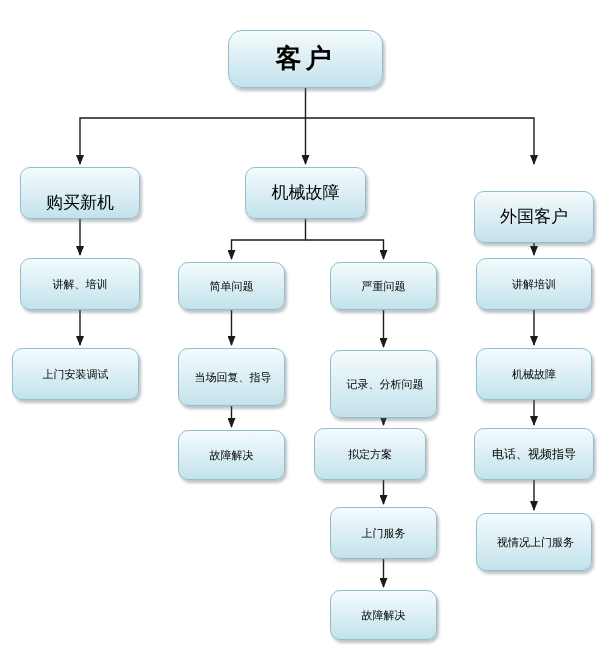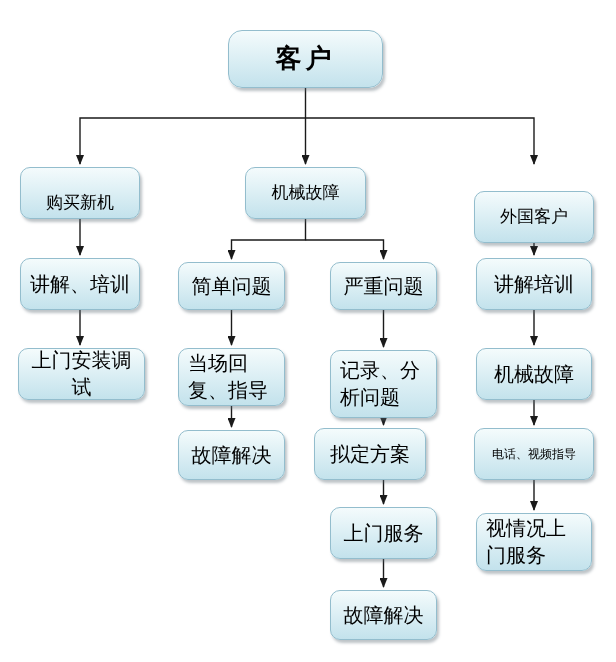--- a/index.html
+++ b/index.html
@@ -19,21 +19,21 @@
     position:absolute;
     z-index:2;
     box-sizing:border-box;
     display:flex;align-items:center;justify-content:center;
     text-align:center;
     border:1px solid #93bdcd;
     border-radius:10px;
     background:linear-gradient(180deg,#f4fbfc 0%,#def0f5 45%,#c3e2ec 100%);
     box-shadow:2px 3px 3px rgba(90,105,115,0.40);
     color:#000000;
-    font-size:20px;
+    font-size:11px;
     line-height:1.35;
     padding:3px 5px;
   }
   .node.root{
     border-radius:14px;
     font-size:26px;
     font-weight:700;
     letter-spacing:4px;
   }
   .node.lvl2{font-size:17px;}
@@ -100,21 +100,21 @@
   </div>
 
   <div class="node" style="left:330px;top:262px;width:107px;height:48px;">
     <span>严重问题</span>
   </div>
 
   <div class="node" style="left:476px;top:258px;width:116px;height:52px;">
     <span>讲解培训</span>
   </div>
 
-  <div class="node" style="left:18px;top:348px;width:127px;height:52px;">
+  <div class="node" style="left:12px;top:348px;width:127px;height:52px;">
     <span>上门安装调试</span>
   </div>
 
   <div class="node wrap" style="left:178px;top:348px;width:107px;height:58px;">
     <span>当场回复、指导</span>
   </div>
 
   <div class="node wrap" style="left:330px;top:350px;width:107px;height:68px;">
     <span>记录、分析问题</span>
   </div>

